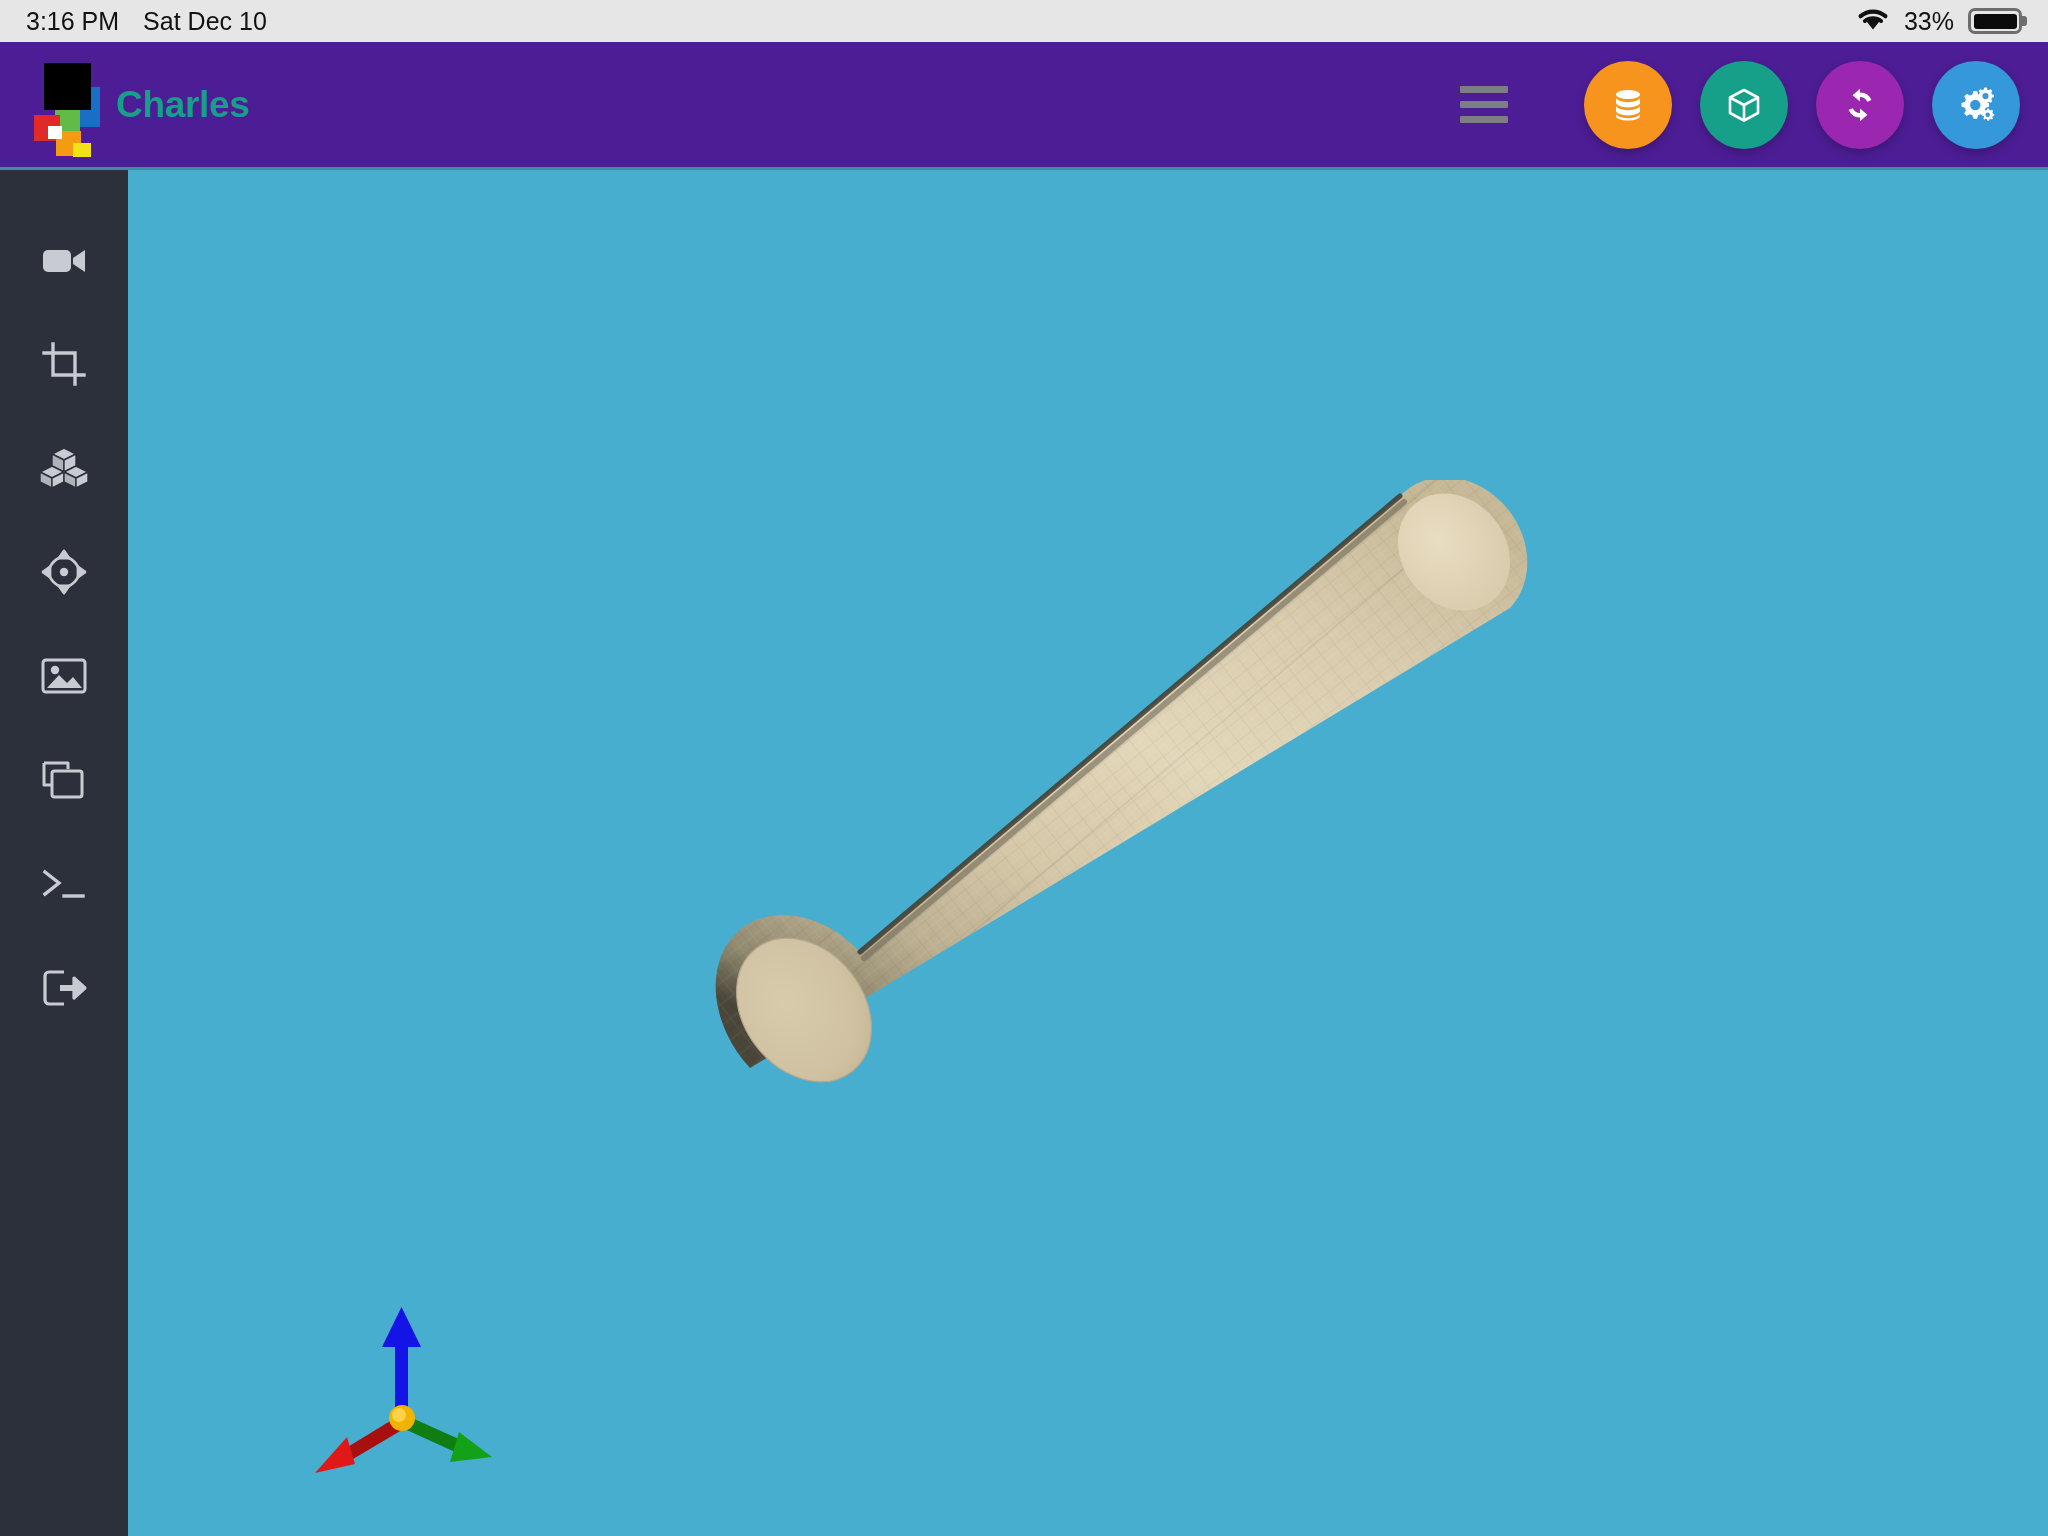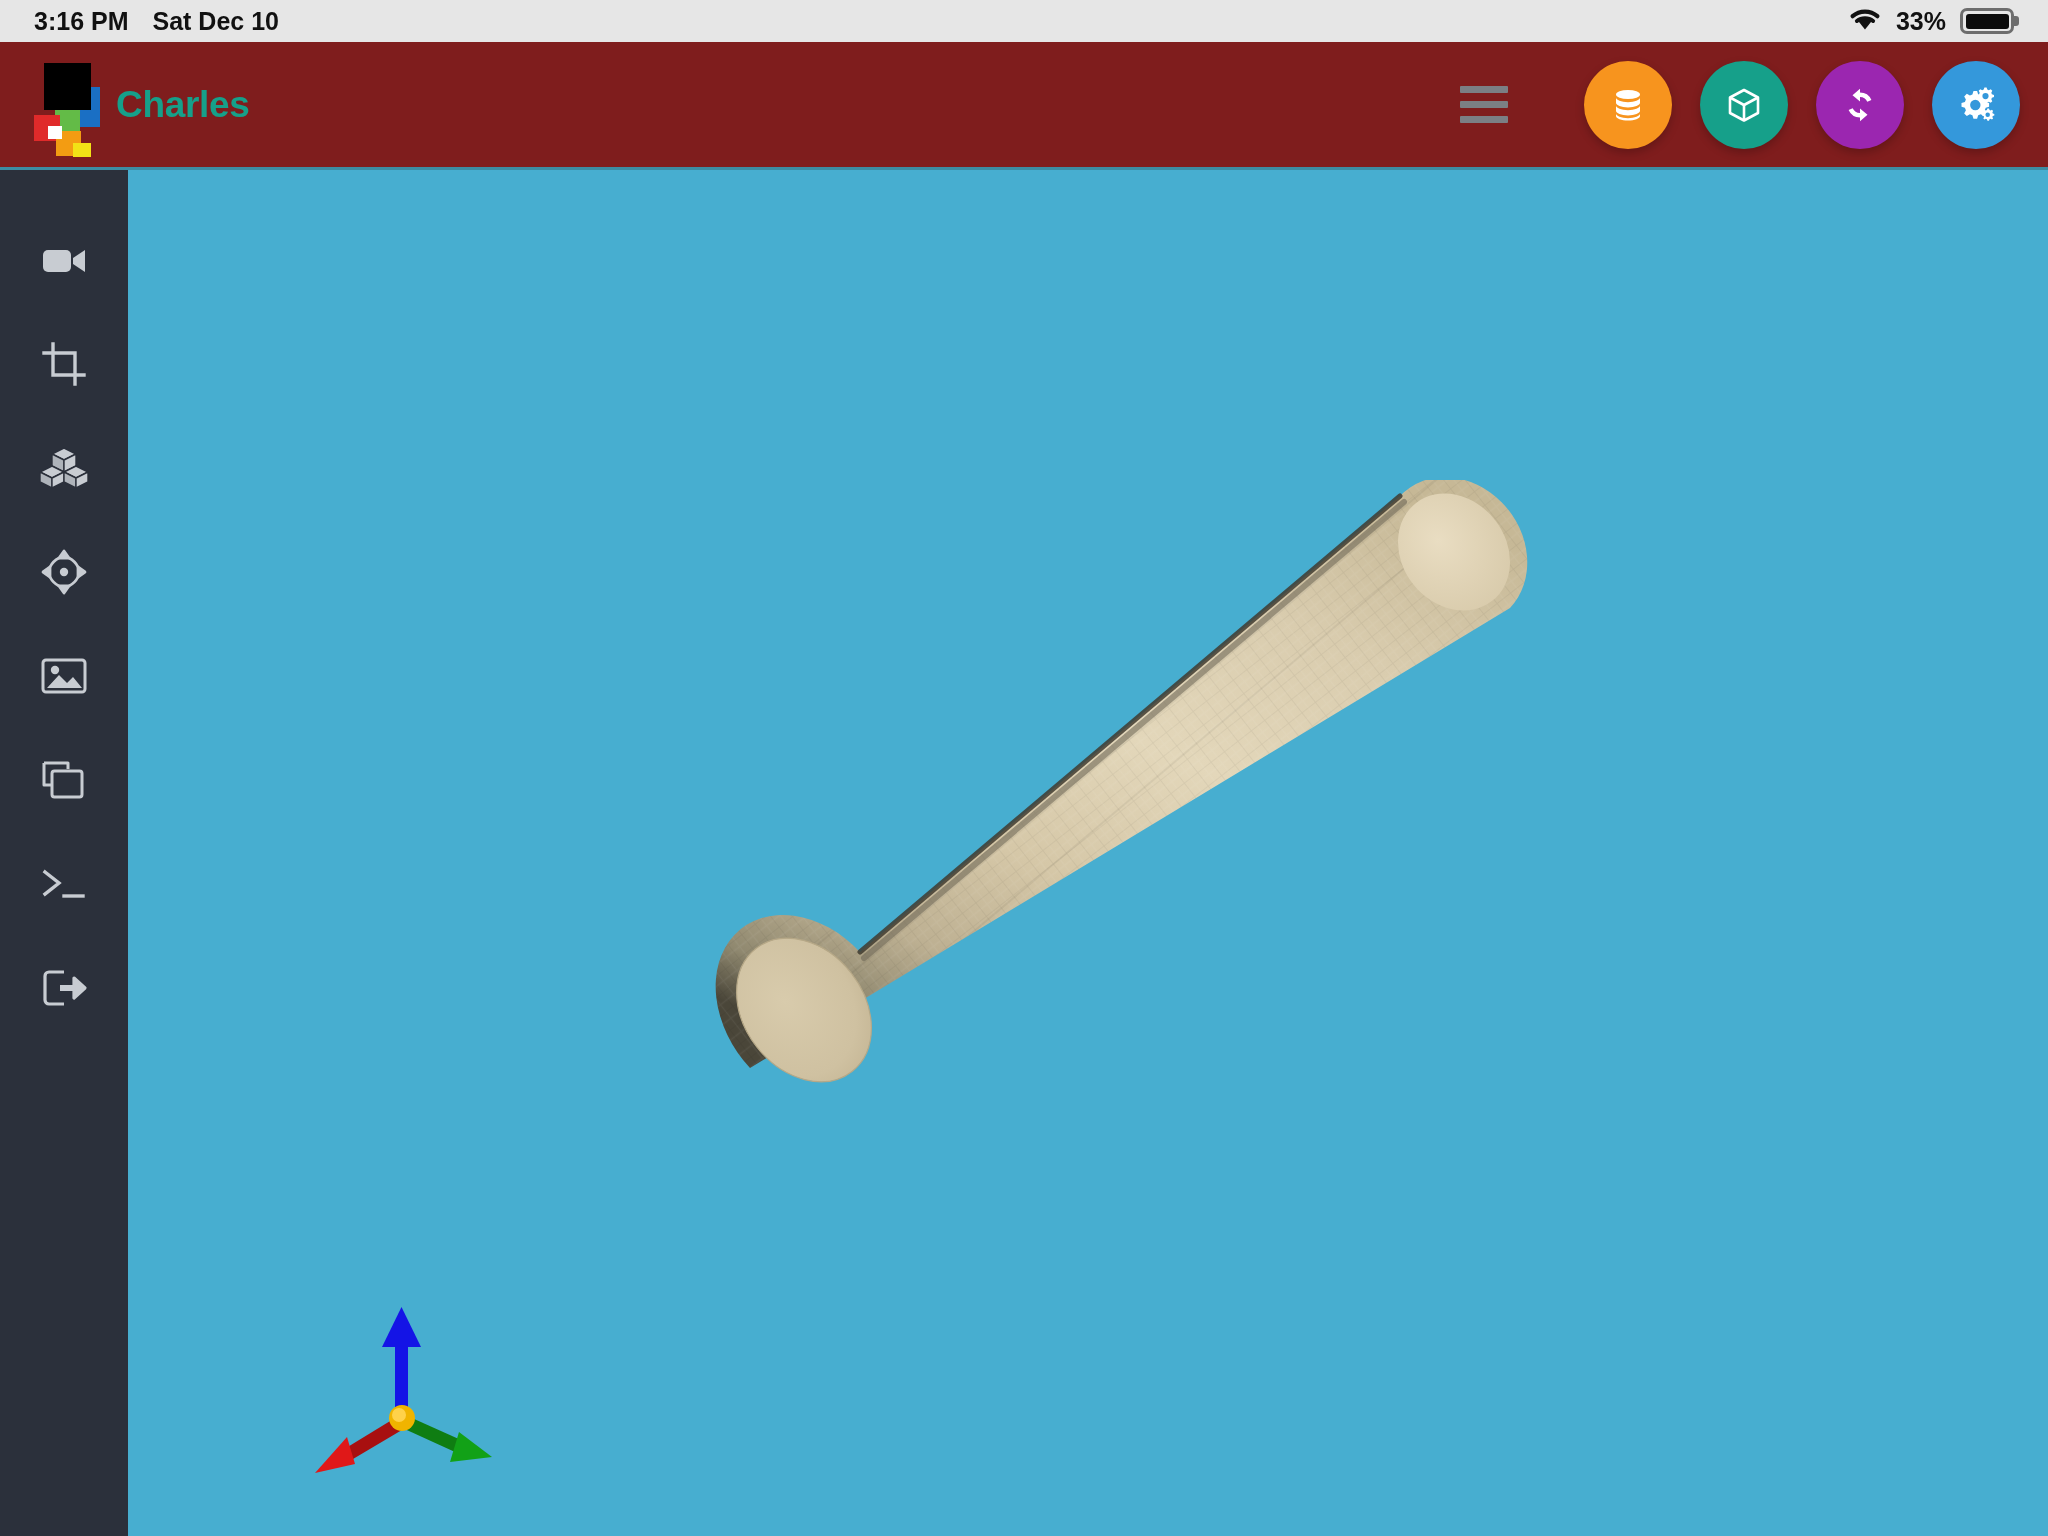--- a/index.html
+++ b/index.html
@@ -9,45 +9,45 @@
     background: #ffffff;
     overflow: hidden;
   }
 
   
   #status-bar {
     height: 42px;
     background: #e6e6e6;
     display: flex;
     align-items: center;
-    padding: 0 34px;
+    padding: 0 26px;
     font-size: 25px;
     color: #111;
-    font-weight: 700;
+    font-weight: 400;
   }
   #status-bar .left { display: flex; align-items: baseline; gap: 24px; }
   #status-bar .right { margin-left: auto; display: flex; align-items: center; gap: 14px; }
   .wifi-icon { display: block; }
   .battery-shell {
     width: 54px; height: 26px;
     border: 3px solid #6d6d6d; border-radius: 7px;
     position: relative; display: flex; align-items: center; padding: 2.5px;
   }
   .battery-shell::after {
     content: ""; position: absolute; right: -8px; top: 50%;
     transform: translateY(-50%);
     width: 5px; height: 10px; background: #6d6d6d;
     border-radius: 0 3px 3px 0;
   }
   .battery-fill { background: #0b0b0b; height: 100%; border-radius: 3px; }
 
   
   #app-header {
     height: 128px;
-    background: #7f1d1d;
+    background: #4c1d95;
     display: flex;
     align-items: center;
     padding: 0 28px 0 26px;
     border-bottom: 3px solid #3c8ca3;
     position: relative;
   }
   #brand { display: flex; align-items: center; gap: 18px; }
   .logo-mark { position: relative; width: 72px; height: 92px; }
   .logo-mark i { position: absolute; display: block; }
   .lm-black  { left: 18px; top: 4px;   width: 47px; height: 47px; background: #000000; }

